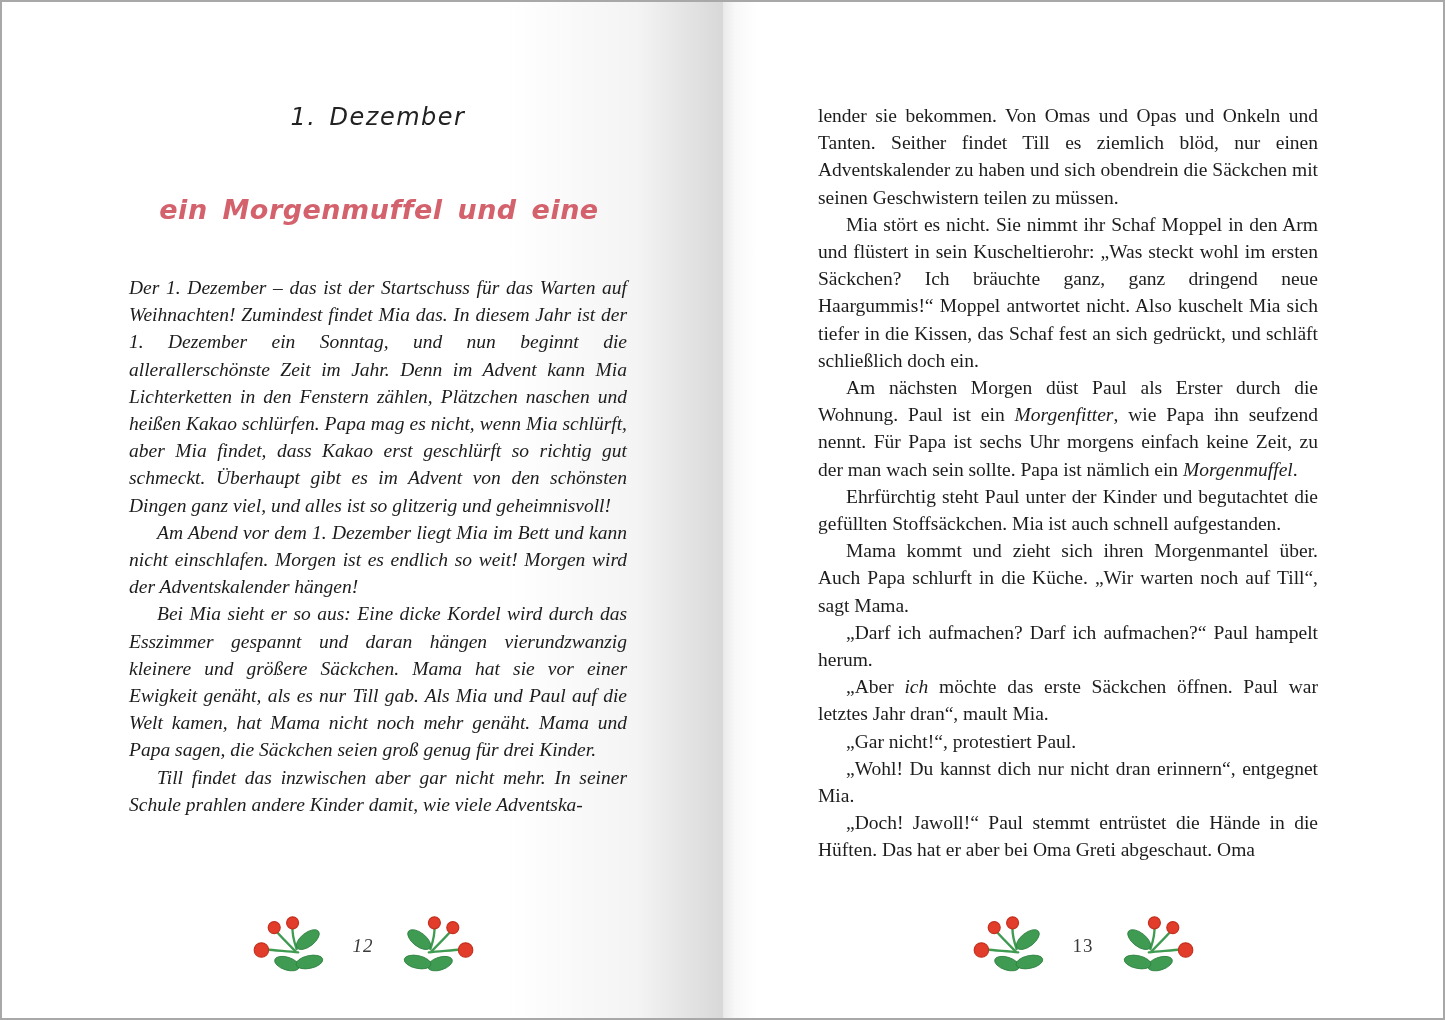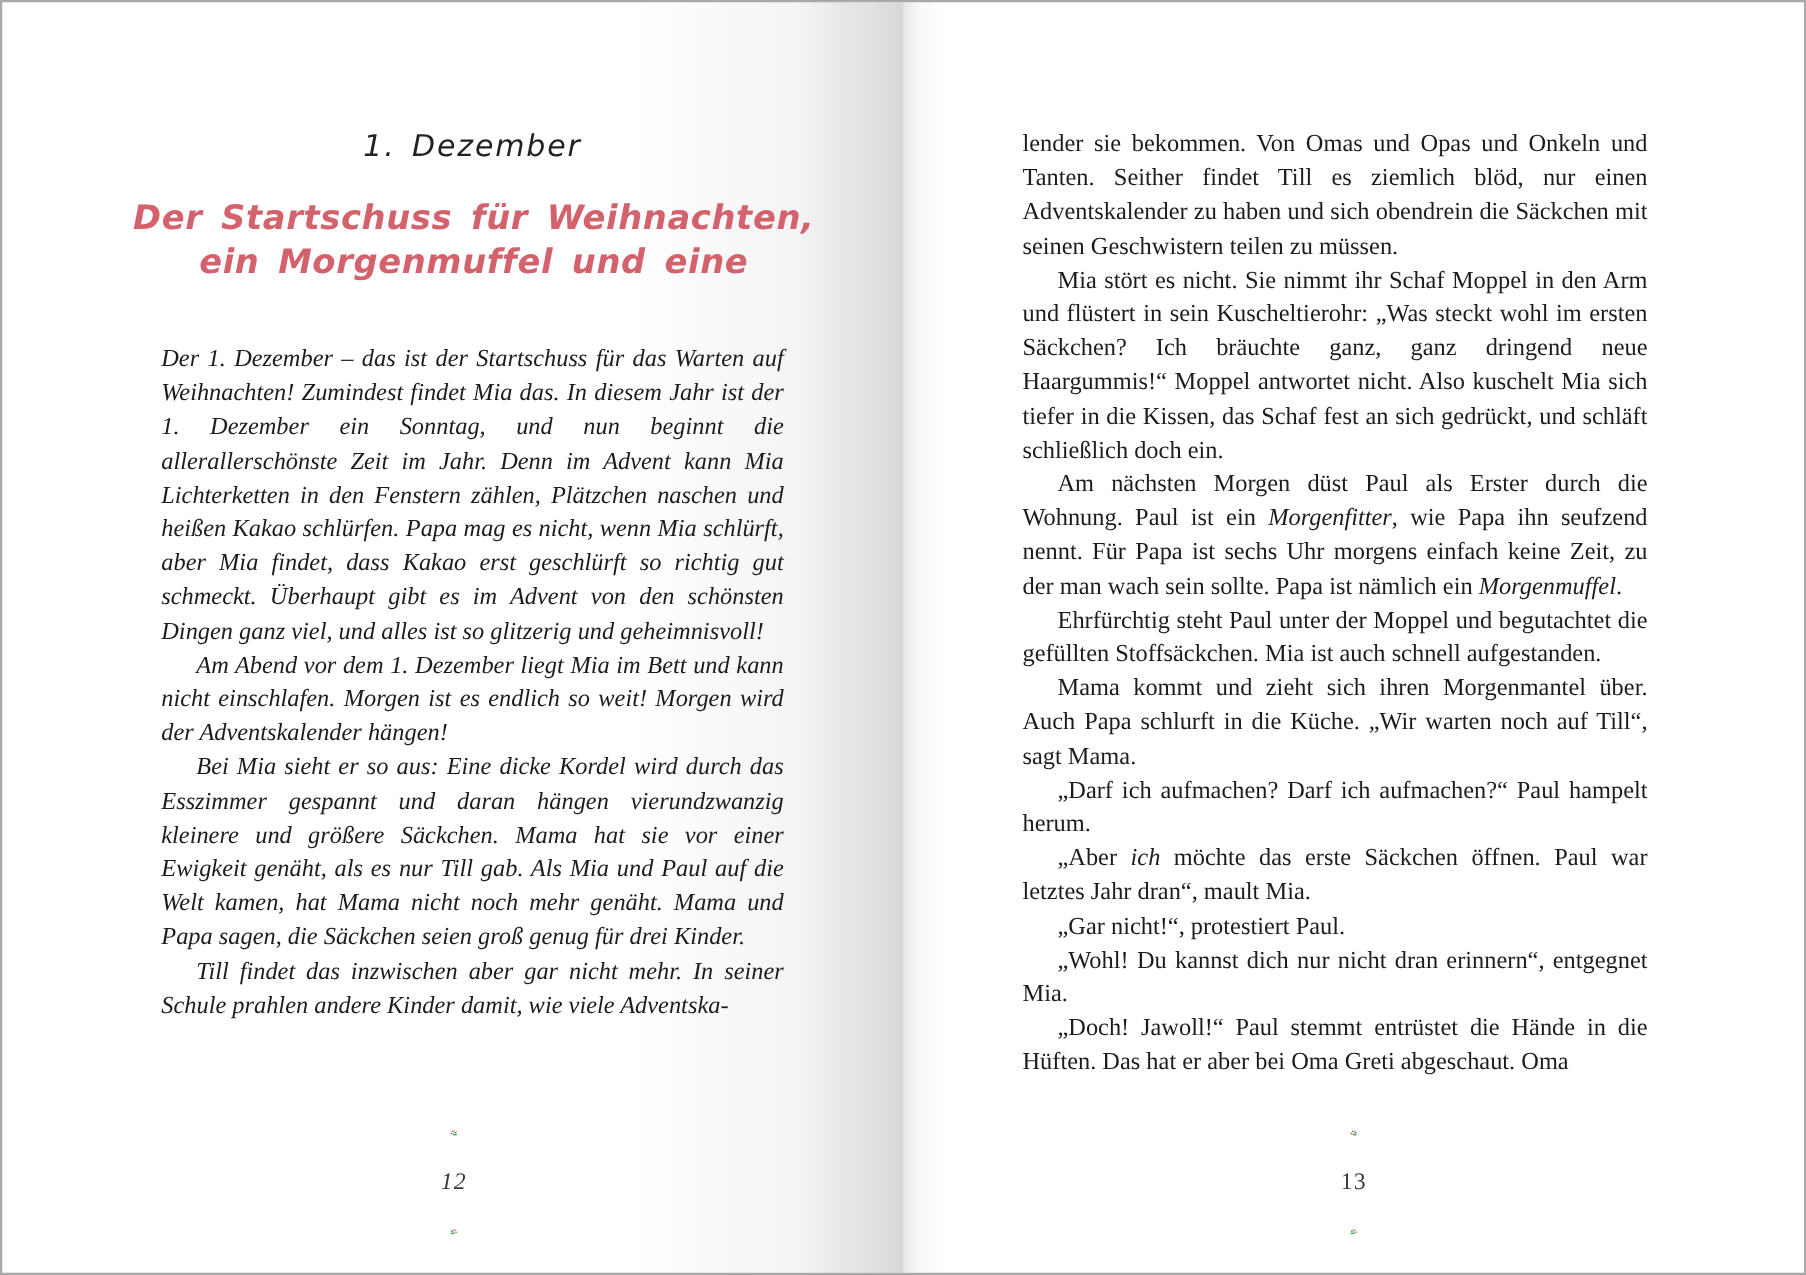--- a/index.html
+++ b/index.html
@@ -50,40 +50,40 @@
     text-align: justify;
   }
   .body-left  { top: 272px; left: 127px; width: 498px; }
   .body-right { top: 100px; left: 95px;  width: 500px; }
   .body-text p { margin: 0; }
   .body-text p.indent { text-indent: 28px; }
   .body-text em { font-style: italic; }
   .page-footer {
     position: absolute; bottom: 30px;
     display: flex; align-items: center; justify-content: center;
-    gap: 26px; height: 84px; flex-direction: column;
+    gap: 26px; height: 84px;
   }
   .footer-left  { left: 112px; width: 498px; }
   .footer-right { left: 110px; width: 500px; }
   .page-number {
     font-size: 19px; color: #3a3a3a;
     letter-spacing: 1px;
   }
   .sprig { width: 80px; height: 70px; display: block; }
 </style>
 </head>
 <body>
 
 <div class="spread">
 
   <section class="page page-left">
     <div class="chapter-date">1. Dezember</div>
 
     <h1 class="chapter-title">
-      <span>Der Startschuss für Weihnachten,</span><br>
+      <br>
       <span>ein Morgenmuffel und eine</span><br>
     </h1>
 
     <div class="body-text body-left">
         <p><span>Der 1. Dezember – das ist der Startschuss für das Warten auf Weihnachten! Zumindest findet Mia das. In diesem Jahr ist der 1. Dezember ein Sonntag, und nun beginnt die allerallerschönste Zeit im Jahr. Denn im Advent kann Mia Lichterketten in den Fenstern zählen, Plätzchen naschen und heißen Kakao schlürfen. Papa mag es nicht, wenn Mia schlürft, aber Mia findet, dass Kakao erst geschlürft so richtig gut schmeckt. Überhaupt gibt es im Advent von den schönsten Dingen ganz viel, und alles ist so glitzerig und geheimnisvoll!</span></p>
         <p class="indent"><span>Am Abend vor dem 1. Dezember liegt Mia im Bett und kann nicht einschlafen. Morgen ist es endlich so weit! Morgen wird der Adventskalender hängen!</span></p>
         <p class="indent"><span>Bei Mia sieht er so aus: Eine dicke Kordel wird durch das Esszimmer gespannt und daran hängen vierundzwanzig kleinere und größere Säckchen. Mama hat sie vor einer Ewigkeit genäht, als es nur Till gab. Als Mia und Paul auf die Welt kamen, hat Mama nicht noch mehr genäht. Mama und Papa sagen, die Säckchen seien groß genug für drei Kinder.</span></p>
         <p class="indent"><span>Till findet das inzwischen aber gar nicht mehr. In seiner Schule prahlen andere Kinder damit, wie viele Adventska-</span></p>
       </div>
 
@@ -120,21 +120,21 @@
         </g>
       </svg>
     </footer>
   </section>
 
   <section class="page page-right">
     <div class="body-text body-right">
         <p><span>lender sie bekommen. Von Omas und Opas und Onkeln und Tanten. Seither findet Till es ziemlich blöd, nur einen Adventskalender zu haben und sich obendrein die Säckchen mit seinen Geschwistern teilen zu müssen.</span></p>
         <p class="indent"><span>Mia stört es nicht. Sie nimmt ihr Schaf Moppel in den Arm und flüstert in sein Kuscheltierohr: „Was steckt wohl im ersten Säckchen? Ich bräuchte ganz, ganz dringend neue Haargummis!“ Moppel antwortet nicht. Also kuschelt Mia sich tiefer in die Kissen, das Schaf fest an sich gedrückt, und schläft schließlich doch ein.</span></p>
         <p class="indent"><span>Am nächsten Morgen düst Paul als Erster durch die Wohnung. Paul ist ein </span><em>Morgenfitter</em><span>, wie Papa ihn seufzend nennt. Für Papa ist sechs Uhr morgens einfach keine Zeit, zu der man wach sein sollte. Papa ist nämlich ein </span><em>Morgenmuffel</em><span>.</span></p>
-        <p class="indent"><span>Ehrfürchtig steht Paul unter der Moppel und begutachtet die gefüllten Stoffsäckchen. Mia ist auch schnell aufgestanden.</span></p>
+        <p class="indent"><span>Ehrfürchtig steht Paul unter der Kinder und begutachtet die gefüllten Stoffsäckchen. Mia ist auch schnell aufgestanden.</span></p>
         <p class="indent"><span>Mama kommt und zieht sich ihren Morgenmantel über. Auch Papa schlurft in die Küche. „Wir warten noch auf Till“, sagt Mama.</span></p>
         <p class="indent"><span>„Darf ich aufmachen? Darf ich aufmachen?“ Paul hampelt herum.</span></p>
         <p class="indent"><span>„Aber </span><em>ich</em><span> möchte das erste Säckchen öffnen. Paul war letztes Jahr dran“, mault Mia.</span></p>
         <p class="indent"><span>„Gar nicht!“, protestiert Paul.</span></p>
         <p class="indent"><span>„Wohl! Du kannst dich nur nicht dran erinnern“, entgegnet Mia.</span></p>
         <p class="indent"><span>„Doch! Jawoll!“ Paul stemmt entrüstet die Hände in die Hüften. Das hat er aber bei Oma Greti abgeschaut. Oma</span></p>
       </div>
 
     <footer class="page-footer footer-right">
       <svg class="sprig" viewBox="0 0 100 84" aria-hidden="true">

